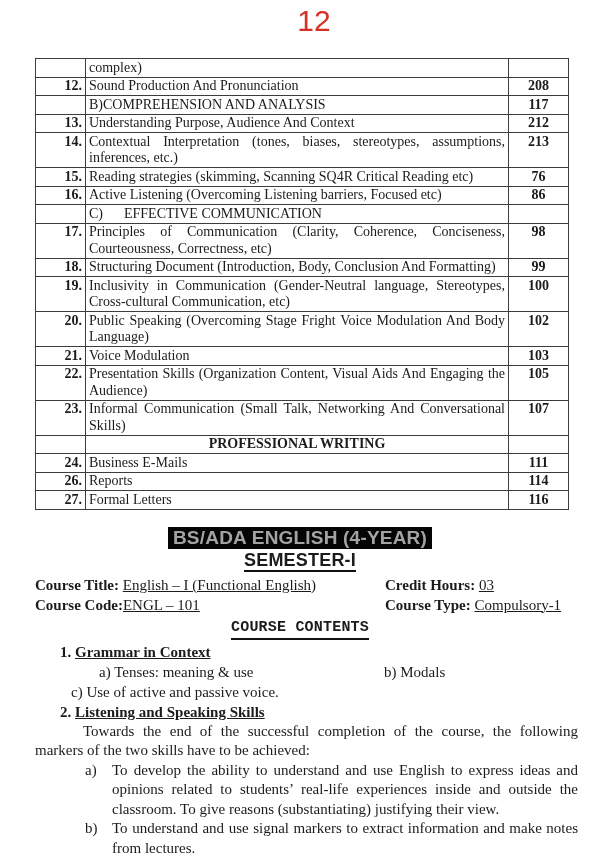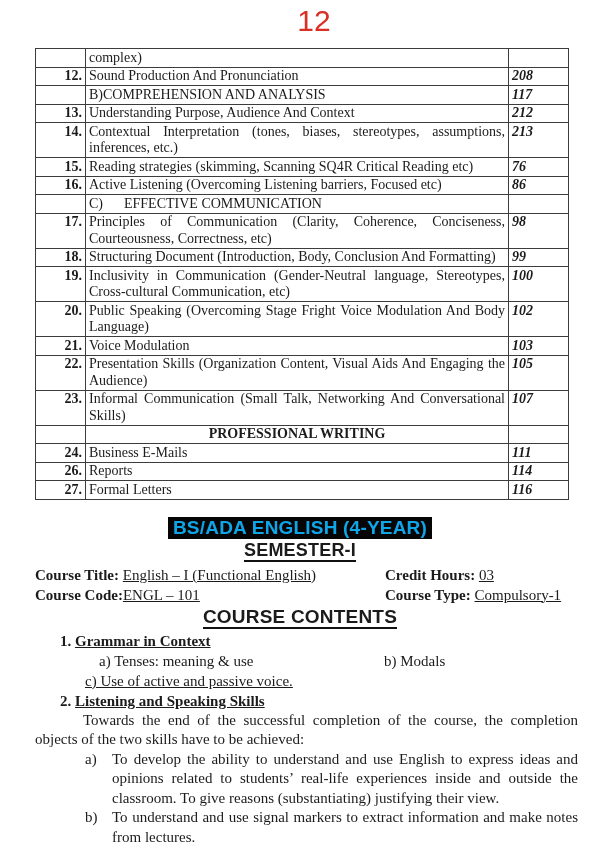--- a/index.html
+++ b/index.html
@@ -17,41 +17,41 @@
     font-size: 30px;
     line-height: 36px;
     color: #d93025;
     margin-top: 3px;
     padding-left: 28px; 
   }
   
   table.toc {
     border-collapse: collapse;
     width: 530px;
-    margin: 9px 0 0 35px;
+    margin: 19px 0 0 35px;
     font-size: 14px;
     line-height: 16.5px;
     table-layout: fixed;
   }
   table.toc td {
     border: 1px solid #3c3c3c;
     vertical-align: top;
     padding: 0.5px 3px;
   }
   td.num   { width: 50px;  text-align: right;  font-weight: bold; padding-right: 3px; }
   td.topic { width: 423px; text-align: justify; padding-left: 6px; padding-right: 6px; }
-  td.pg    { width: 60px;  font-weight: bold; font-style: italic; }
+  td.pg    { width: 60px;  text-align: center; font-weight: bold; }
   tr.row-section .topic        { font-weight: normal; white-space: pre-wrap; text-align: left; }
   tr.row-section-center .topic { font-weight: bold; text-align: center; }
   
   .program-title-wrap { text-align: center; margin-top: 17px; }
   .program-title {
     display: inline-block;
     background: #050505;
-    color: #0ea5e9;
+    color: #a3a3a3;
     font-family: "Liberation Sans", sans-serif;
     font-weight: bold;
     font-size: 19px;
     line-height: 22px;
     padding: 0 5px;
     letter-spacing: 0.2px;
   }
   .semester-wrap { text-align: center; margin-top: 1px; }
   .semester {
     display: inline-block;
@@ -63,34 +63,34 @@
     letter-spacing: 0.2px;
   }
   .course-info { margin: 3px 20px 0 35px; font-size: 15px; line-height: 20px; }
   .ci-row  { display: flex; }
   .ci-left { width: 350px; flex-shrink: 0; }
   .ci-label { font-weight: bold; }
   .ci-value { text-decoration: underline; }
   .contents-wrap { text-align: center; margin-top: 2px; }
   .contents-heading {
     display: inline-block;
-    font-family: Liberation Sans, sans-serif;
+    font-family: Liberation Mono, monospace;
     font-weight: bold;
-    font-size: 19px;
+    font-size: 15px;
     line-height: 20px;
     border-bottom: 2px solid #111;
     letter-spacing: 0.2px;
   }
   
   .contents-body { margin: 2px 22px 0 35px; font-size: 15px; }
   .sec-title { font-weight: bold; line-height: 20px; margin-left: 25px; }
   .sec-title .sec-text { text-decoration: underline; }
   .sub-row { display: flex; line-height: 20px; }
   .sub-a { margin-left: 64px; width: 285px; flex-shrink: 0; }
-  .sub-c { margin-left: 50px; line-height: 20px; text-decoration: underline; }
+  .sub-c { margin-left: 36px; line-height: 20px; }
   .intro-para {
     text-align: justify;
     text-indent: 48px;
     line-height: 19.5px;
   }
   .obj-row { display: flex; line-height: 19.5px; }
   .obj-marker { margin-left: 50px; width: 27px; flex-shrink: 0; }
   .obj-text { flex: 1; text-align: justify; }
 </style>
 </head>
@@ -243,21 +243,21 @@
     <div class="sub-a">a) Tenses: meaning &amp; use</div>
     <div class="sub-b">b) Modals</div>
   </div>
   <div class="sub-c">c) Use of active and passive voice.</div>
 
   <div class="sec-title">
     <span class="sec-num">2.</span>
     <span class="sec-text">Listening and Speaking Skills</span>
   </div>
 
-  <div class="intro-para">Towards the end of the successful completion of the course, the completion objects of the two skills have to be achieved:</div>
+  <div class="intro-para">Towards the end of the successful completion of the course, the following markers of the two skills have to be achieved:</div>
 
   <div class="obj-row">
     <div class="obj-marker">a)</div>
     <div class="obj-text">To develop the ability to understand and use English to express ideas and opinions related to students’ real-life experiences inside and outside the classroom. To give reasons (substantiating) justifying their view.</div>
   </div>
   <div class="obj-row">
     <div class="obj-marker">b)</div>
     <div class="obj-text">To understand and use signal markers to extract information and make notes from lectures.</div>
   </div>
 

